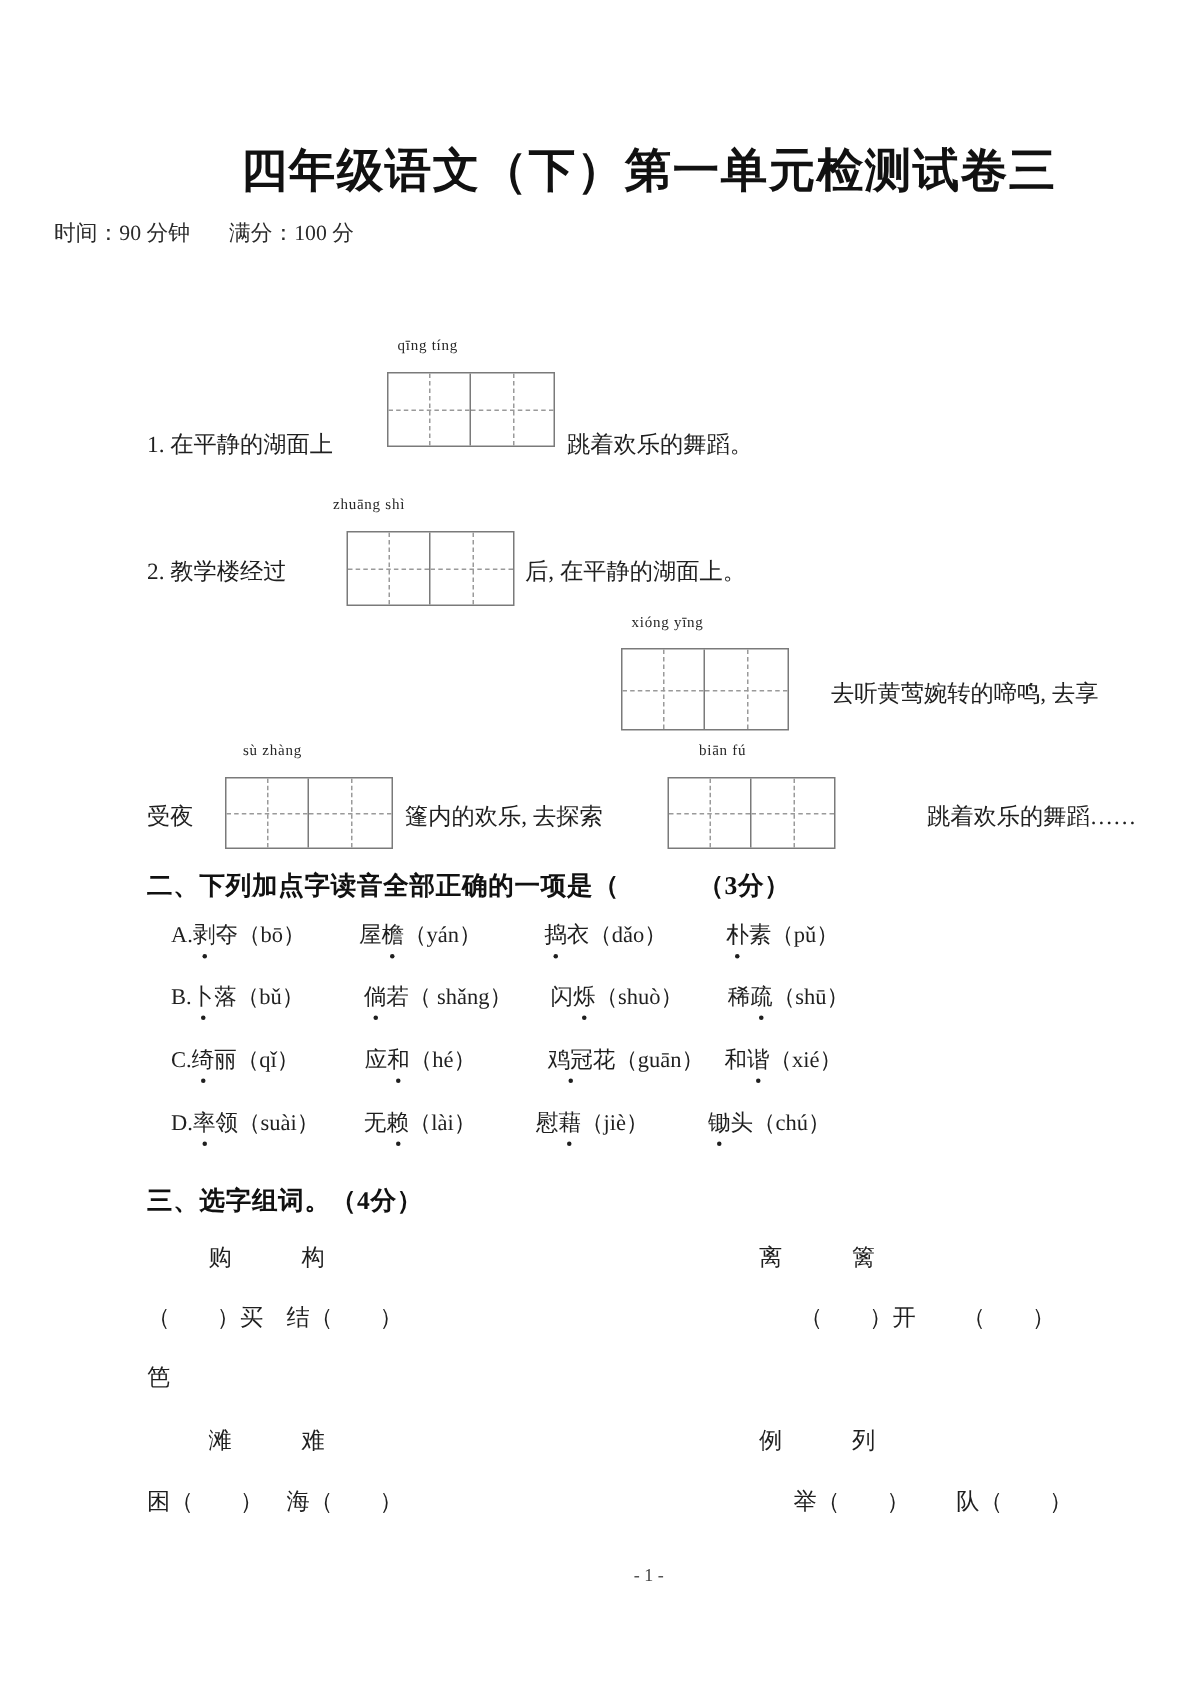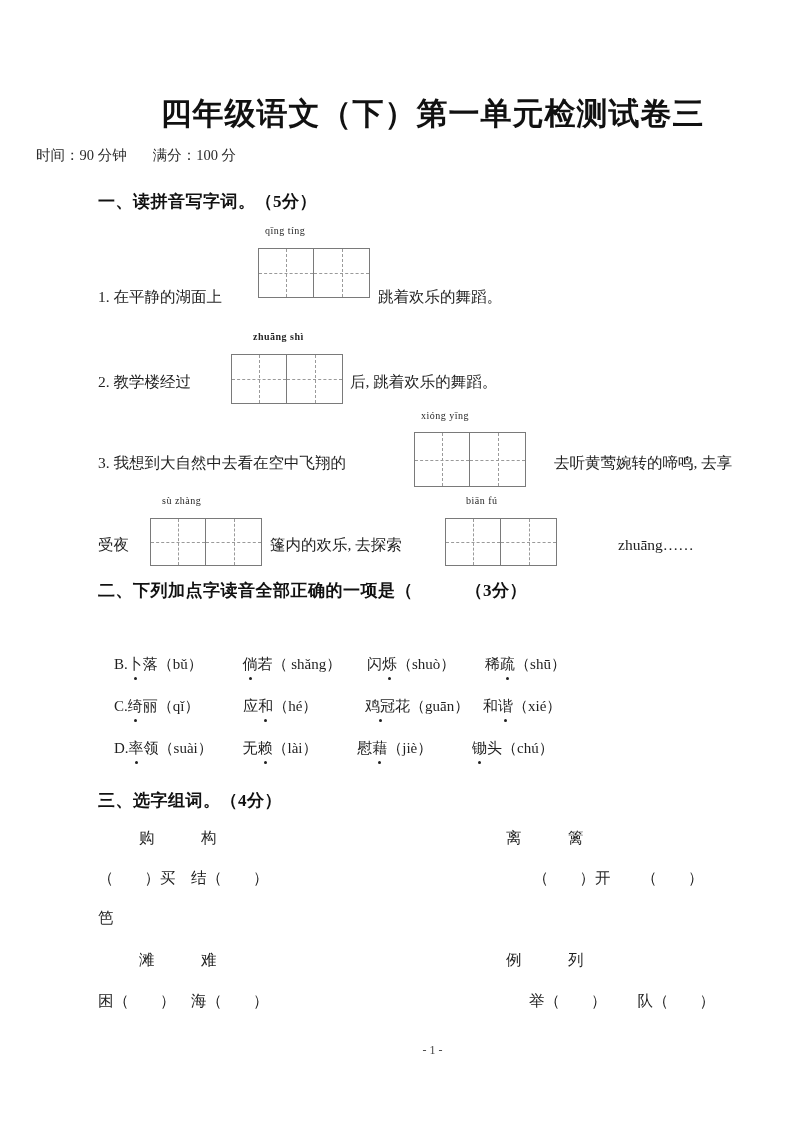--- a/index.html
+++ b/index.html
@@ -174,63 +174,67 @@
 </head>
 <body>
 
 <div class="page">
 
   <div class="doc-title">四年级语文（下）第一单元检测试卷三</div>
   <div class="doc-subtitle">
     <span>时间：90 分钟</span><span class="gap"></span><span>满分：100 分</span>
   </div>
 
-  <div class="sec-head" style="top:190px;">一、读拼音写字词。（5分）</div>
 
   <div class="pinyin" style="left:229px; top:225px;">qīng tíng</div>
   <div class="tzg" style="left:222px; top:248px; width:112px; height:50px;">
     <div class="cell" style="width:56px;"></div>
     <div class="cell" style="width:56px;"></div>
   </div>
   <div class="txt" style="left:62px; top:289px;">1. 在平静的湖面上</div>
   <div class="txt" style="left:342px; top:289px;">跳着欢乐的舞蹈。</div>
 
-  <div class="pinyin" style="left:217px; top:331px;font-weight:bold;">zhuāng shì</div>
+  <div class="pinyin" style="left:186px; top:331px;">zhuāng shì</div>
   <div class="tzg" style="left:195px; top:354px; width:112px; height:50px;">
     <div class="cell" style="width:56px;"></div>
     <div class="cell" style="width:56px;"></div>
   </div>
   <div class="txt" style="left:62px; top:374px;">2. 教学楼经过</div>
-  <div class="txt" style="left:314px; top:374px;">后, 跳着欢乐的舞蹈。</div>
+  <div class="txt" style="left:314px; top:374px;">后, 在平静的湖面上。</div>
 
   <div class="pinyin" style="left:385px; top:410px;">xióng yīng</div>
   <div class="tzg" style="left:378px; top:432px; width:112px; height:55px;">
     <div class="cell" style="width:56px;"></div>
     <div class="cell" style="width:56px;"></div>
   </div>
-  <div class="txt" style="left:62px; top:455px;">3. 我想到大自然中去看在空中飞翔的</div>
   <div class="txt" style="left:518px; top:455px;">去听黄莺婉转的啼鸣, 去享</div>
 
   <div class="pinyin" style="left:126px; top:495px;">sù  zhàng</div>
   <div class="tzg" style="left:114px; top:518px; width:112px; height:48px;">
     <div class="cell" style="width:56px;"></div>
     <div class="cell" style="width:56px;"></div>
   </div>
   <div class="txt" style="left:62px; top:537px;">受夜</div>
   <div class="txt" style="left:234px; top:537px;">篷内的欢乐, 去探索</div>
 
   <div class="pinyin" style="left:430px; top:495px;">biān fú</div>
   <div class="tzg" style="left:409px; top:518px; width:112px; height:48px;">
     <div class="cell" style="width:56px;"></div>
     <div class="cell" style="width:56px;"></div>
   </div>
-  <div class="txt" style="left:582px; top:537px;">zhuāng……</div>
+  <div class="txt" style="left:582px; top:537px;">跳着欢乐的舞蹈……</div>
 
   <div class="sec-head" style="top:579px;">二、下列加点字读音全部正确的一项是（　　　（3分）</div>
 
+  <div class="mc-row" style="top:614px;">
+    <span>A.</span><span class="dotchar">剥</span><span>夺</span><span>（bō）</span>
+    <span style="display:inline-block;width:32px;"></span><span>屋</span><span class="dotchar">檐</span><span>（yán）</span>
+    <span style="display:inline-block;width:38px;"></span><span class="dotchar">捣</span><span>衣</span><span>（dǎo）</span>
+    <span style="display:inline-block;width:36px;"></span><span class="dotchar">朴</span><span>素</span><span>（pǔ）</span>
+  </div>
 
   <div class="mc-row" style="top:655px;">
     <span>B.</span><span class="dotchar">卜</span><span>落</span><span>（bǔ）</span>
     <span style="display:inline-block;width:36px;"></span><span class="dotchar">倘</span><span>若</span><span>（ shǎng）</span>
     <span style="display:inline-block;width:22px;"></span><span>闪</span><span class="dotchar">烁</span><span>（shuò）</span>
     <span style="display:inline-block;width:26px;"></span><span>稀</span><span class="dotchar">疏</span><span>（shū）</span>
   </div>
 
   <div class="mc-row" style="top:697px;">
     <span>C.</span><span class="dotchar">绮</span><span>丽</span><span>（qǐ）</span>

